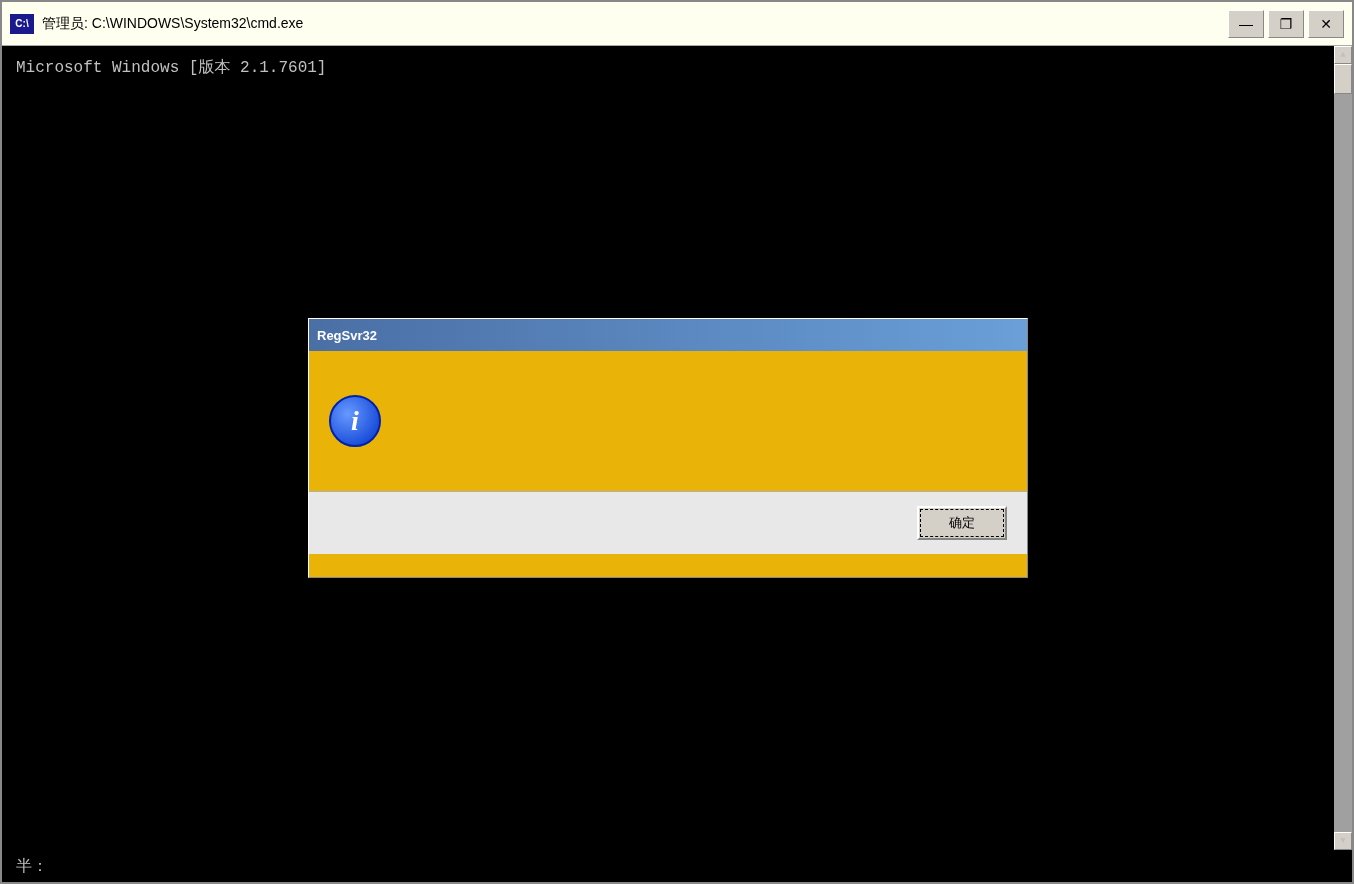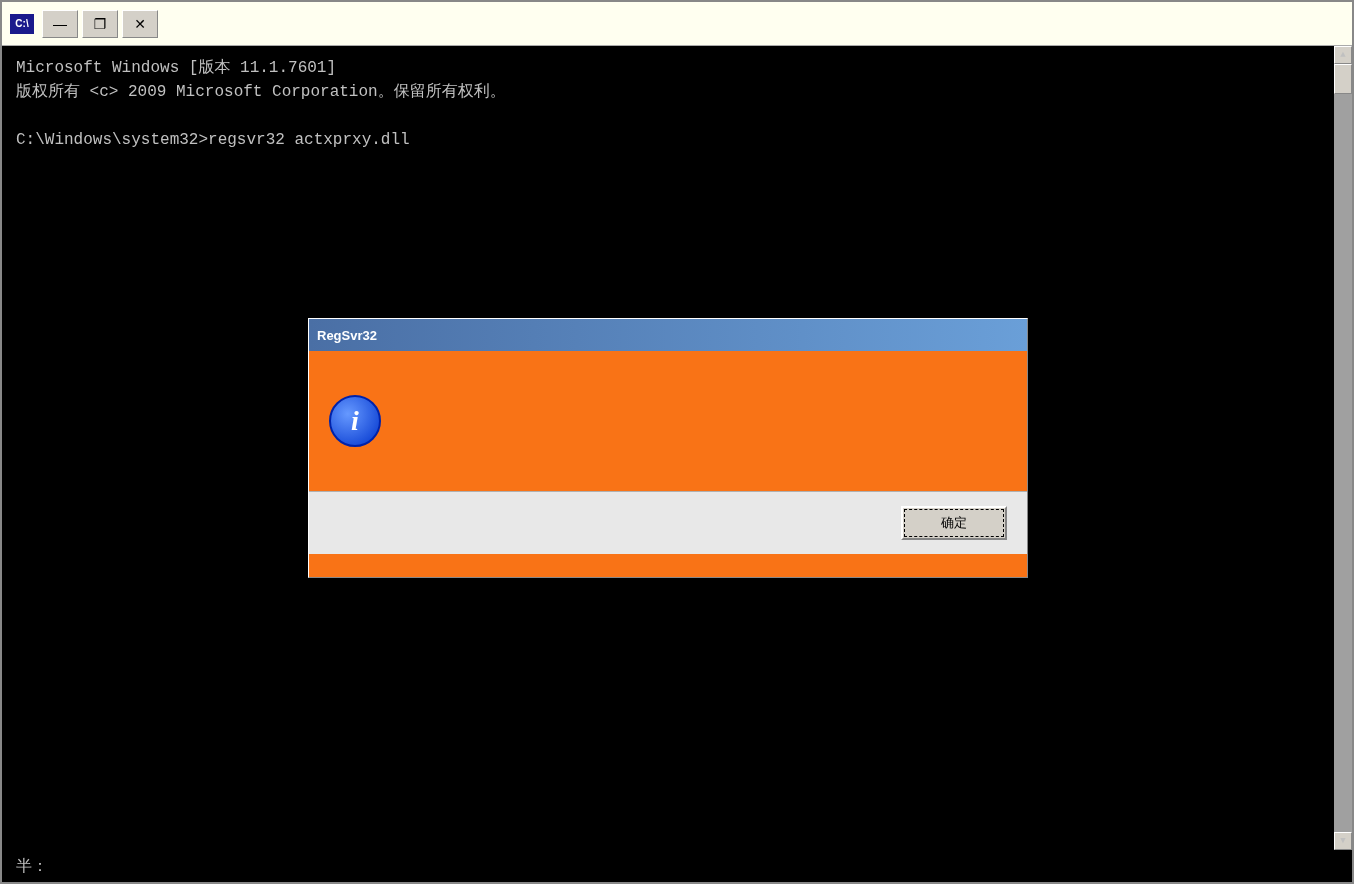--- a/index.html
+++ b/index.html
@@ -143,21 +143,21 @@
       top: 0;
       left: 0;
       right: 18px;
       bottom: 0;
       display: flex;
       align-items: center;
       justify-content: center;
     }
 
     .dialog {
-      background: #f97316;
+      background: #eab308;
       border: 1px solid #888;
       border-top-color: #fff;
       border-left-color: #fff;
       box-shadow: 2px 2px 8px rgba(0,0,0,0.5);
       width: 720px;
       min-height: 260px;
     }
 
     .dialog-title-bar {
       background: linear-gradient(to right, #4a6fa5, #6a9fd8);
@@ -217,21 +217,21 @@
     }
 
     .dialog-footer {
       background: #e8e8e8;
       padding: 14px 20px;
       display: flex;
       justify-content: flex-end;
     }
 
     .dialog-btn {
-      padding: 6px 38px;
+      padding: 6px 30px;
       font-family: Arial, sans-serif;
       font-size: 13px;
       background: #d4d0c8;
       border: 2px solid #000;
       border-top-color: #fff;
       border-left-color: #fff;
       border-bottom-color: #848484;
       border-right-color: #848484;
       cursor: pointer;
       outline: 1px dashed #000;
@@ -252,32 +252,31 @@
   </style>
 </head>
 <body>
 
 <div class="cmd-window">
 
   <div class="title-bar">
     <div class="title-bar-icon">
       <span>C:\</span>
     </div>
+    <span class="title-bar-text">管理员: C:\WINDOWS\System32\cmd.exe</span>
     <div class="title-bar-controls">
       <button class="title-btn">—</button>
       <button class="title-btn">❐</button>
       <button class="title-btn">✕</button>
     </div>
   </div>
 
   <div class="cmd-body">
-    <div class="cmd-line">Microsoft Windows [版本 11.1.7601]</div>
-    <div class="cmd-line">版权所有 &lt;c&gt; 2009 Microsoft Corporation。保留所有权利。</div>
+    <div class="cmd-line">Microsoft Windows [版本 2.1.7601]</div>
     <div class="cmd-line">&nbsp;</div>
-    <div class="cmd-line">C:\Windows\system32&gt;regsvr32 actxprxy.dll</div>
     <div class="cmd-line">&nbsp;</div>
 
     <div class="scrollbar">
       <div class="scrollbar-btn">▲</div>
       <div class="scrollbar-track">
         <div class="scrollbar-thumb"></div>
       </div>
       <div class="scrollbar-btn">▼</div>
     </div>
 

